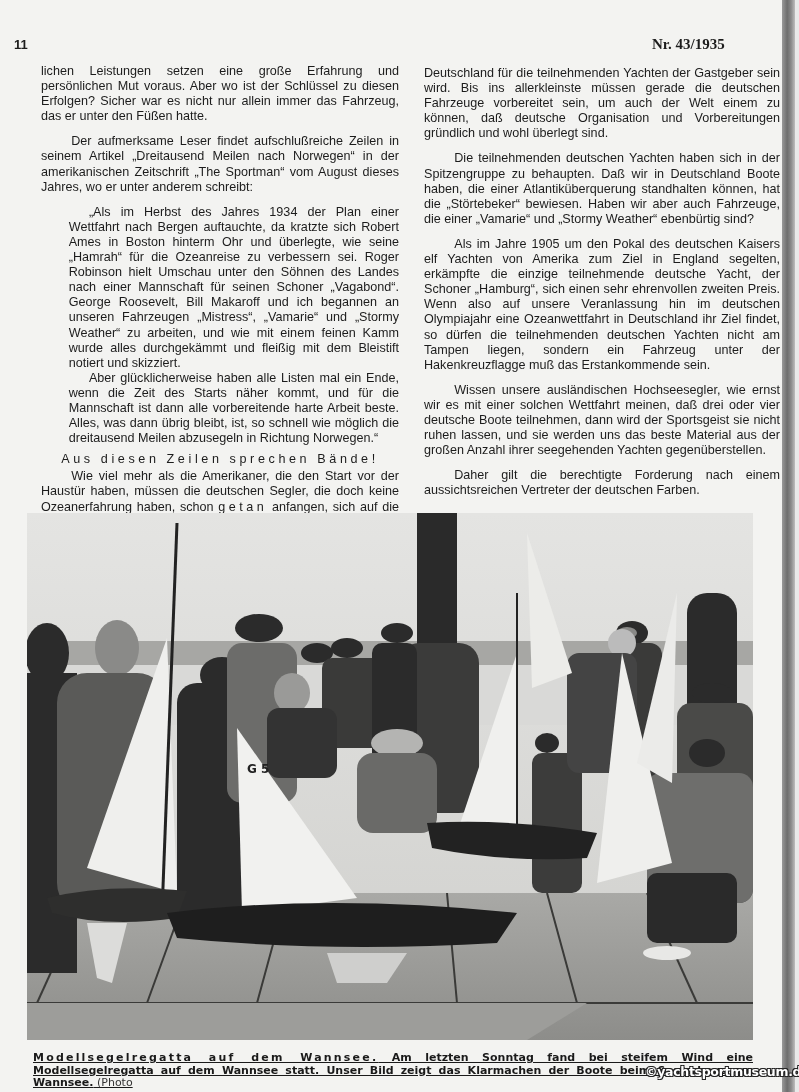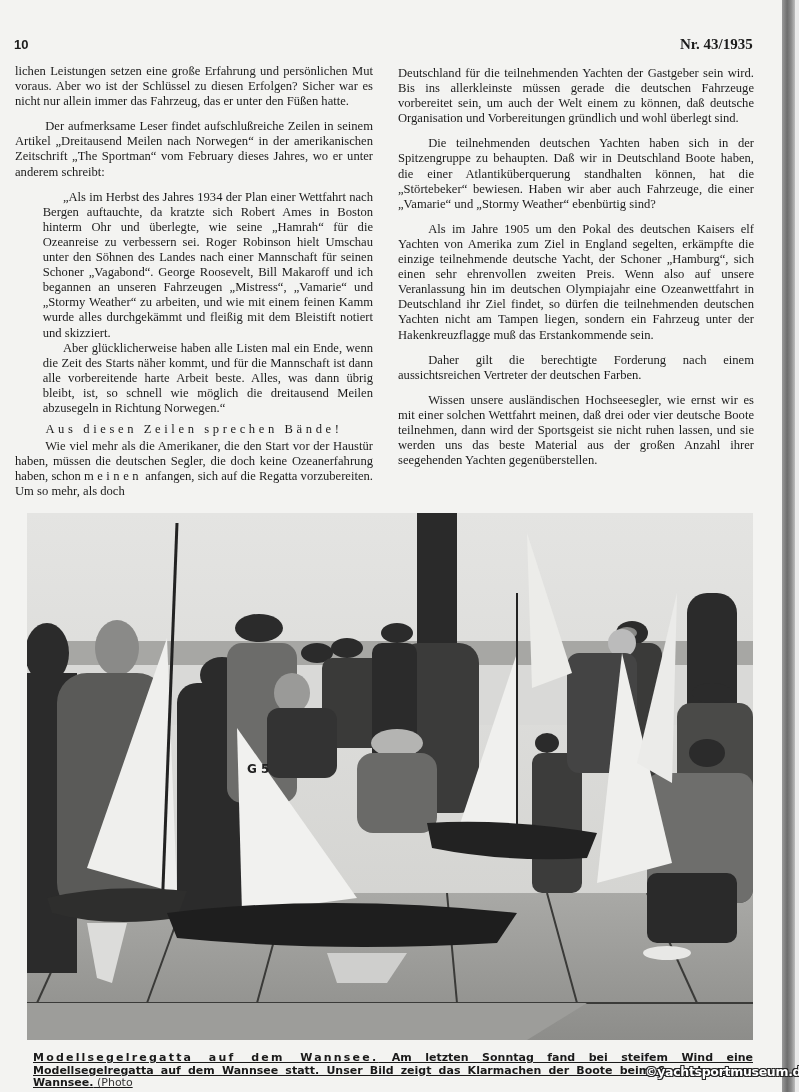--- a/index.html
+++ b/index.html
@@ -15,28 +15,29 @@
     background: linear-gradient(to right, #9a9a9a, #6e6e6e 40%, #8a8a8a 70%, #bdbdbd);
   }
   .edge {
     position: absolute; left: 795px; top: 0; width: 4px; height: 1092px; background: #e9e9e9;
   }
   .page-number {
     position: absolute; left: 14px; top: 37px;
     font-family: "Liberation Sans", sans-serif; font-weight: bold; font-size: 13px;
   }
   .issue {
-    position: absolute; left: 680px; top: 36px;
+    position: absolute; left: 652px; top: 36px;
     font-family: "Liberation Serif", serif; font-weight: bold; font-size: 15px;
   }
   .col {
     position: absolute; top: 64px; width: 358px;
-    font-family: Liberation Serif, serif;
+    font-family: Liberation Sans, sans-serif;
     font-size: 12.6px; line-height: 15.1px;
     text-align: justify;
+    margin-left: 26px;
   }
   .col.left { left: 15px; }
   .col.right { left: 398px; width: 356px; top: 66px; }
   .col p { margin: 0 0 10px 0; text-indent: 2.4em; }
   .col p.noindent { text-indent: 0; }
   .col p.quote { margin-left: 2.2em; text-indent: 1.6em; margin-bottom: 0; }
   .col p.quote2 { margin-left: 2.2em; text-indent: 1.6em; margin-bottom: 6px; }
   .col p.spaced {
     text-indent: 0; text-align: center; letter-spacing: 3.6px; margin: 2px 0 2px 0;
   }
@@ -61,38 +62,38 @@
     color: #fff; letter-spacing: -0.3px;
     text-shadow: -1px -1px 0 #222, 1px -1px 0 #222, -1px 1px 0 #222, 1px 1px 0 #222;
   }
 </style>
 </head>
 <body>
 
 <div class="binding"></div>
 <div class="edge"></div>
 
-<div class="page-number">10</div>
+<div class="page-number">11</div>
 <div class="issue">Nr. 43/1935</div>
 
 <div class="col left">
   <p class="noindent">lichen Leistungen setzen eine große Erfahrung und persönlichen Mut voraus. Aber wo ist der Schlüssel zu diesen Erfolgen? Sicher war es nicht nur allein immer das Fahrzeug, das er unter den Füßen hatte.</p>
-  <p>Der aufmerksame Leser findet aufschlußreiche Zeilen in seinem Artikel „Dreitausend Meilen nach Norwegen“ in der amerikanischen Zeitschrift „The Sportman“ vom February dieses Jahres, wo er unter anderem schreibt:</p>
+  <p>Der aufmerksame Leser findet aufschlußreiche Zeilen in seinem Artikel „Dreitausend Meilen nach Norwegen“ in der amerikanischen Zeitschrift „The Sportman“ vom August dieses Jahres, wo er unter anderem schreibt:</p>
   <p class="quote">„Als im Herbst des Jahres 1934 der Plan einer Wettfahrt nach Bergen auftauchte, da kratzte sich Robert Ames in Boston hinterm Ohr und überlegte, wie seine „Hamrah“ für die Ozeanreise zu verbessern sei. Roger Robinson hielt Umschau unter den Söhnen des Landes nach einer Mannschaft für seinen Schoner „Vagabond“. George Roosevelt, Bill Makaroff und ich begannen an unseren Fahrzeugen „Mistress“, „Vamarie“ und „Stormy Weather“ zu arbeiten, und wie mit einem feinen Kamm wurde alles durchgekämmt und fleißig mit dem Bleistift notiert und skizziert.</p>
   <p class="quote2">Aber glücklicherweise haben alle Listen mal ein Ende, wenn die Zeit des Starts näher kommt, und für die Mannschaft ist dann alle vorbereitende harte Arbeit beste. Alles, was dann übrig bleibt, ist, so schnell wie möglich die dreitausend Meilen abzusegeln in Richtung Norwegen.“</p>
   <p class="spaced">Aus diesen Zeilen sprechen Bände!</p>
-  <p class="after"><span>Wie viel mehr als die Amerikaner, die den Start vor der Haustür haben, müssen die deutschen Segler, die doch keine Ozeanerfahrung haben, schon </span><span class="sperr">meinen</span><span> anfangen, sich auf die Regatta vorzubereiten. Um so mehr, als doch</span></p>
+  <p class="after"><span>Wie viel mehr als die Amerikaner, die den Start vor der Haustür haben, müssen die deutschen Segler, die doch keine Ozeanerfahrung haben, schon </span><span class="sperr">getan</span><span> anfangen, sich auf die Regatta vorzubereiten. Um so mehr, als doch</span></p>
 </div>
 
 <div class="col right">
   <p class="noindent">Deutschland für die teilnehmenden Yachten der Gastgeber sein wird. Bis ins allerkleinste müssen gerade die deutschen Fahrzeuge vorbereitet sein, um auch der Welt einem zu können, daß deutsche Organisation und Vorbereitungen gründlich und wohl überlegt sind.</p>
   <p>Die teilnehmenden deutschen Yachten haben sich in der Spitzengruppe zu behaupten. Daß wir in Deutschland Boote haben, die einer Atlantiküberquerung standhalten können, hat die „Störtebeker“ bewiesen. Haben wir aber auch Fahrzeuge, die einer „Vamarie“ und „Stormy Weather“ ebenbürtig sind?</p>
   <p>Als im Jahre 1905 um den Pokal des deutschen Kaisers elf Yachten von Amerika zum Ziel in England segelten, erkämpfte die einzige teilnehmende deutsche Yacht, der Schoner „Hamburg“, sich einen sehr ehrenvollen zweiten Preis. Wenn also auf unsere Veranlassung hin im deutschen Olympiajahr eine Ozeanwettfahrt in Deutschland ihr Ziel findet, so dürfen die teilnehmenden deutschen Yachten nicht am Tampen liegen, sondern ein Fahrzeug unter der Hakenkreuzflagge muß das Erstankommende sein.</p>
+  <p>Wissen unsere ausländischen Hochseesegler, wie ernst wir es mit einer solchen Wettfahrt meinen, daß drei oder vier deutsche Boote teilnehmen, dann wird der Sportsgeist sie nicht ruhen lassen, und sie werden uns das beste Material aus der großen Anzahl ihrer seegehenden Yachten gegenüberstellen.</p>
   <p>Daher gilt die berechtigte Forderung nach einem aussichtsreichen Vertreter der deutschen Farben.</p>
-  <p>Wissen unsere ausländischen Hochseesegler, wie ernst wir es mit einer solchen Wettfahrt meinen, daß drei oder vier deutsche Boote teilnehmen, dann wird der Sportsgeist sie nicht ruhen lassen, und sie werden uns das beste Material aus der großen Anzahl ihrer seegehenden Yachten gegenüberstellen.</p>
 </div>
 
 <div class="photo">
   <svg width="726" height="527" viewBox="0 0 726 527">
     <defs>
       <linearGradient id="sky" x1="0" y1="0" x2="0" y2="1">
         <stop offset="0" stop-color="#e4e4e2"></stop>
         <stop offset="1" stop-color="#cfcfcc"></stop>
       </linearGradient>
       <linearGradient id="deck" x1="0" y1="0" x2="0" y2="1">

